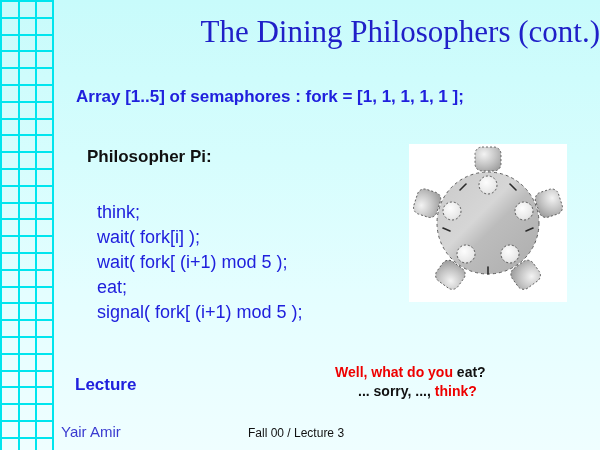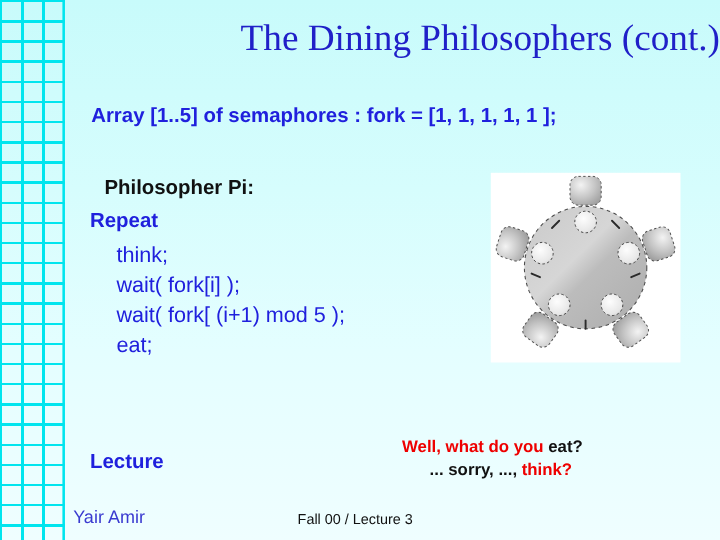--- a/index.html
+++ b/index.html
@@ -129,27 +129,27 @@
 
   <div id="grid-strip"></div>
   <div id="grid-strip-edge"></div>
 
   <div id="slide-title">The Dining Philosophers (cont.)</div>
 
   <div class="body-line c-blue" id="decl-line">Array [1..5] of semaphores : fork = [1, 1, 1, 1, 1 ];</div>
 
   <div class="body-line c-black" id="proc-header">Philosopher Pi:</div>
 
-  <div class="body-line c-blue" id="repeat-line">Repeat</div>
 
   <div id="code-block">
     <div class="code-line">think;</div>
     <div class="code-line">wait( fork[i] );</div>
     <div class="code-line">wait( fork[ (i+1) mod 5 );</div>
     <div class="code-line">eat;</div>
+    <div class="code-line">signal( fork[ (i+1) mod 5 );</div>
   </div>
 
   <div class="body-line c-blue" id="forever-line">Lecture</div>
 
   <div id="joke">
     <span class="joke-line-1"><span class="c-red">Well, what do you </span><span class="c-black">eat?</span></span>
     <span class="joke-line-2"><span class="c-black">... sorry, ..., </span><span class="c-red">think?</span></span>
   </div>
 
   <div id="table-figure">

